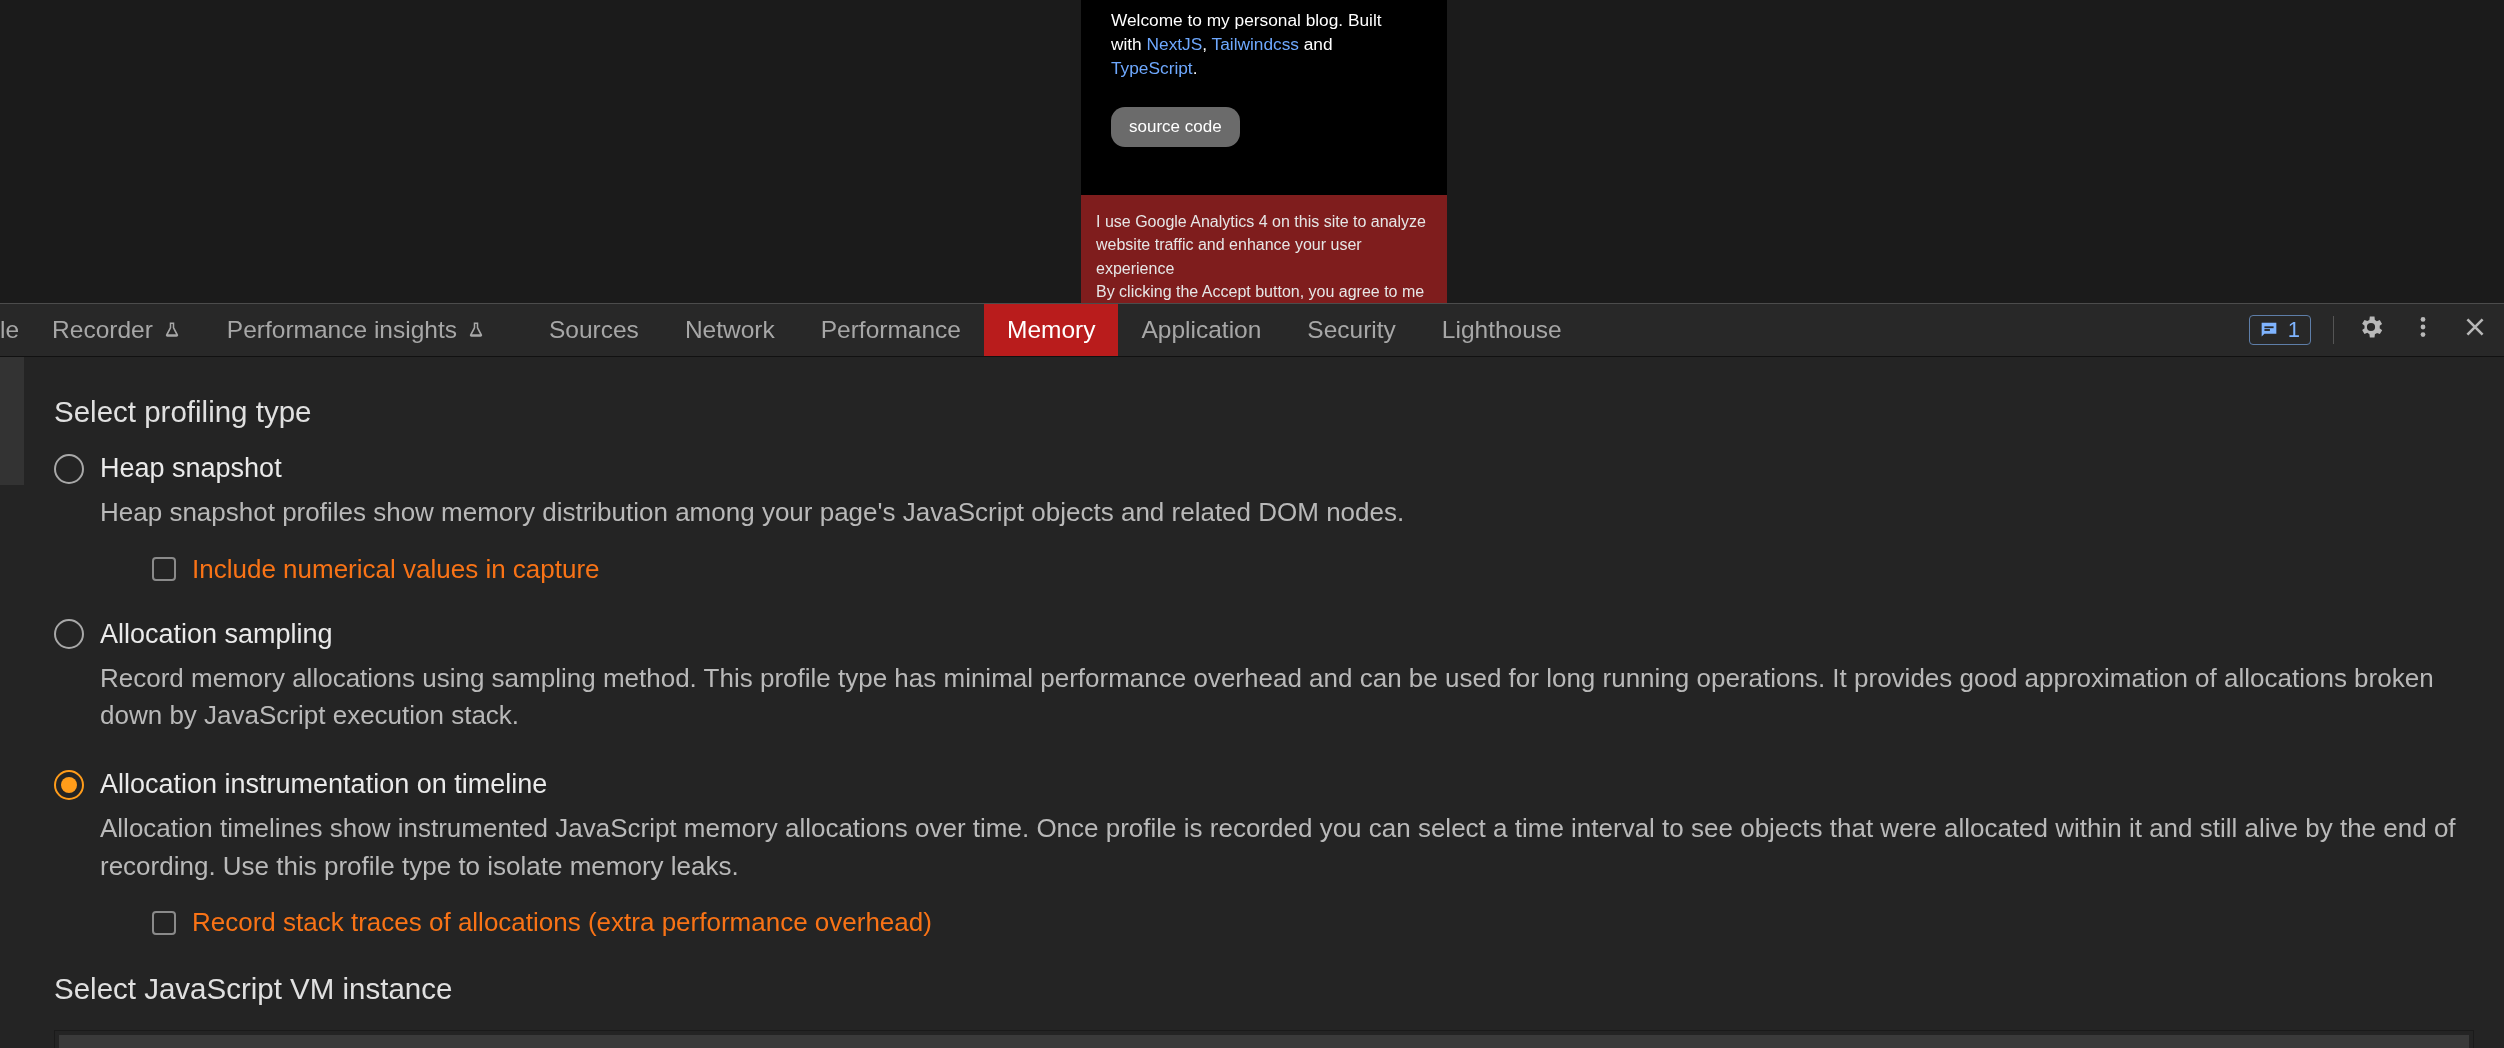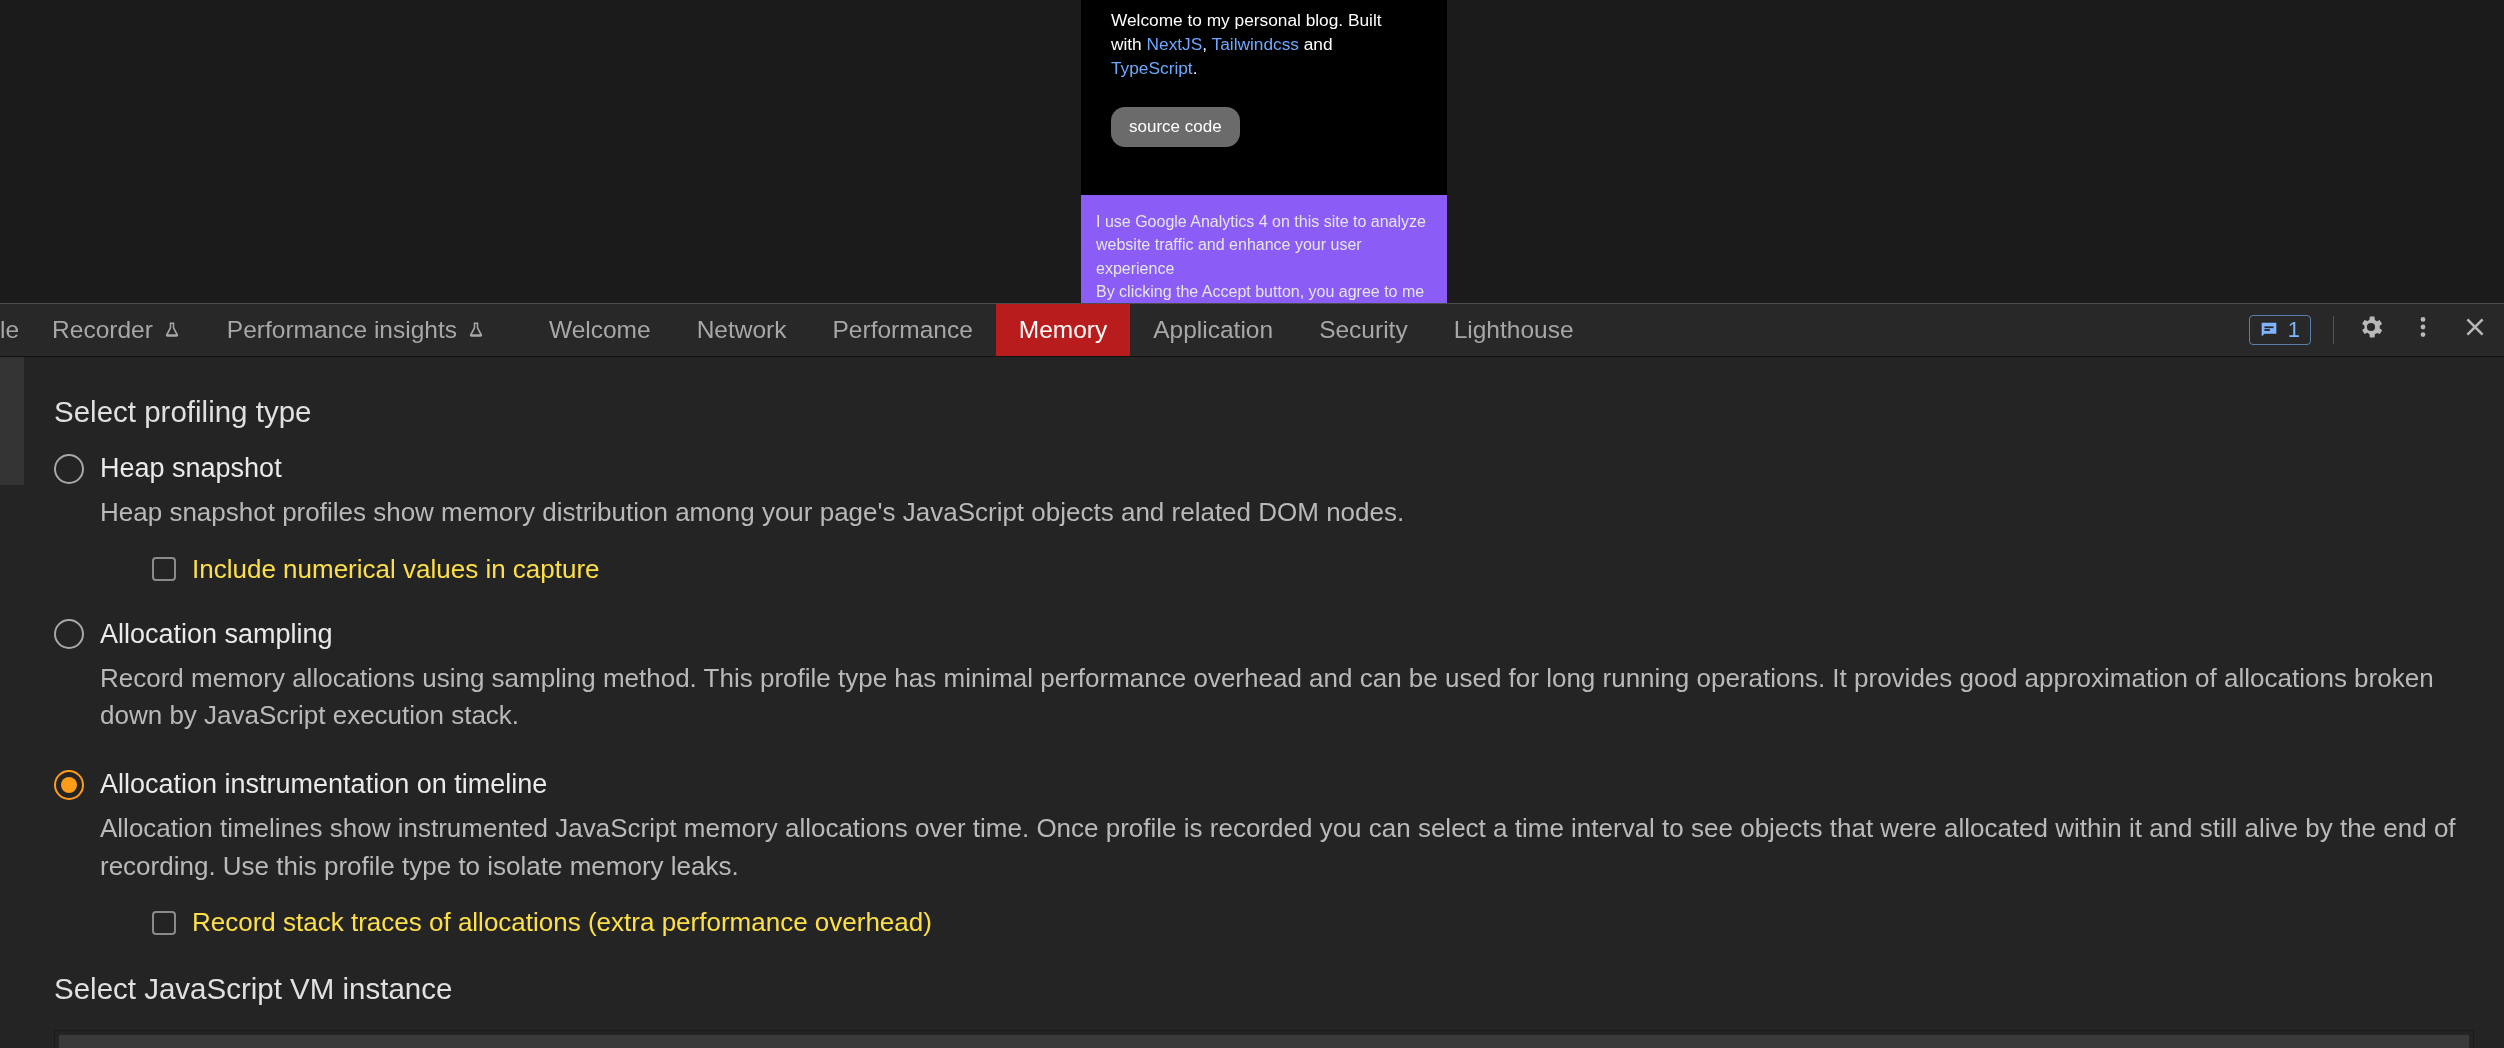--- a/index.html
+++ b/index.html
@@ -44,21 +44,21 @@
     margin-top: 26px;
     padding: 10px 18px;
     background: #6b6b6b;
     color: #ffffff;
     font-size: 17px;
     border-radius: 14px;
     border: none;
     cursor: pointer;
   }
   .consent-bar {
-    background: #8b5cf6;
+    background: #7f1d1d;
     padding: 15px 15px 0 15px;
     font-size: 16px;
     line-height: 1.45;
     color: #e6e6e6;
   }
 
   
   .tabstrip {
     height: 54px;
     background: #282828;
@@ -187,21 +187,21 @@
     margin-left: 46px;
     line-height: 1.45;
   }
   .sub-check {
     display: flex;
     align-items: center;
     gap: 16px;
     margin-left: 98px;
     margin-top: 22px;
     font-size: 26px;
-    color: #fde047;
+    color: #f97316;
   }
   .cbox {
     width: 24px; height: 24px;
     border: 2px solid #8a8a8a;
     border-radius: 4px;
     flex: 0 0 auto;
     cursor: pointer;
   }
 
   .vm-heading {
@@ -263,21 +263,21 @@
     </div>
     <div class="tab">
       <span>Performance insights</span>
       <span class="flask">
         <svg viewBox="0 0 24 24" width="18" height="22" fill="#a7a7a7">
             <path d="M9 2v6.5L4 18c-.8 1.5.3 3 2 3h12c1.7 0 2.8-1.5 2-3l-5-9.5V2h-6zm2 2h2v5.3l4.3 8.2H6.7L11 9.3V4z"></path>
           </svg>
       </span>
     </div>
     <div class="tab" style="margin-left:18px">
-        <span>Welcome</span>
+        <span>Sources</span>
       </div>
     <div class="tab">
         <span>Network</span>
       </div>
     <div class="tab">
         <span>Performance</span>
       </div>
     <div class="tab active">
         <span>Memory</span>
       </div>

